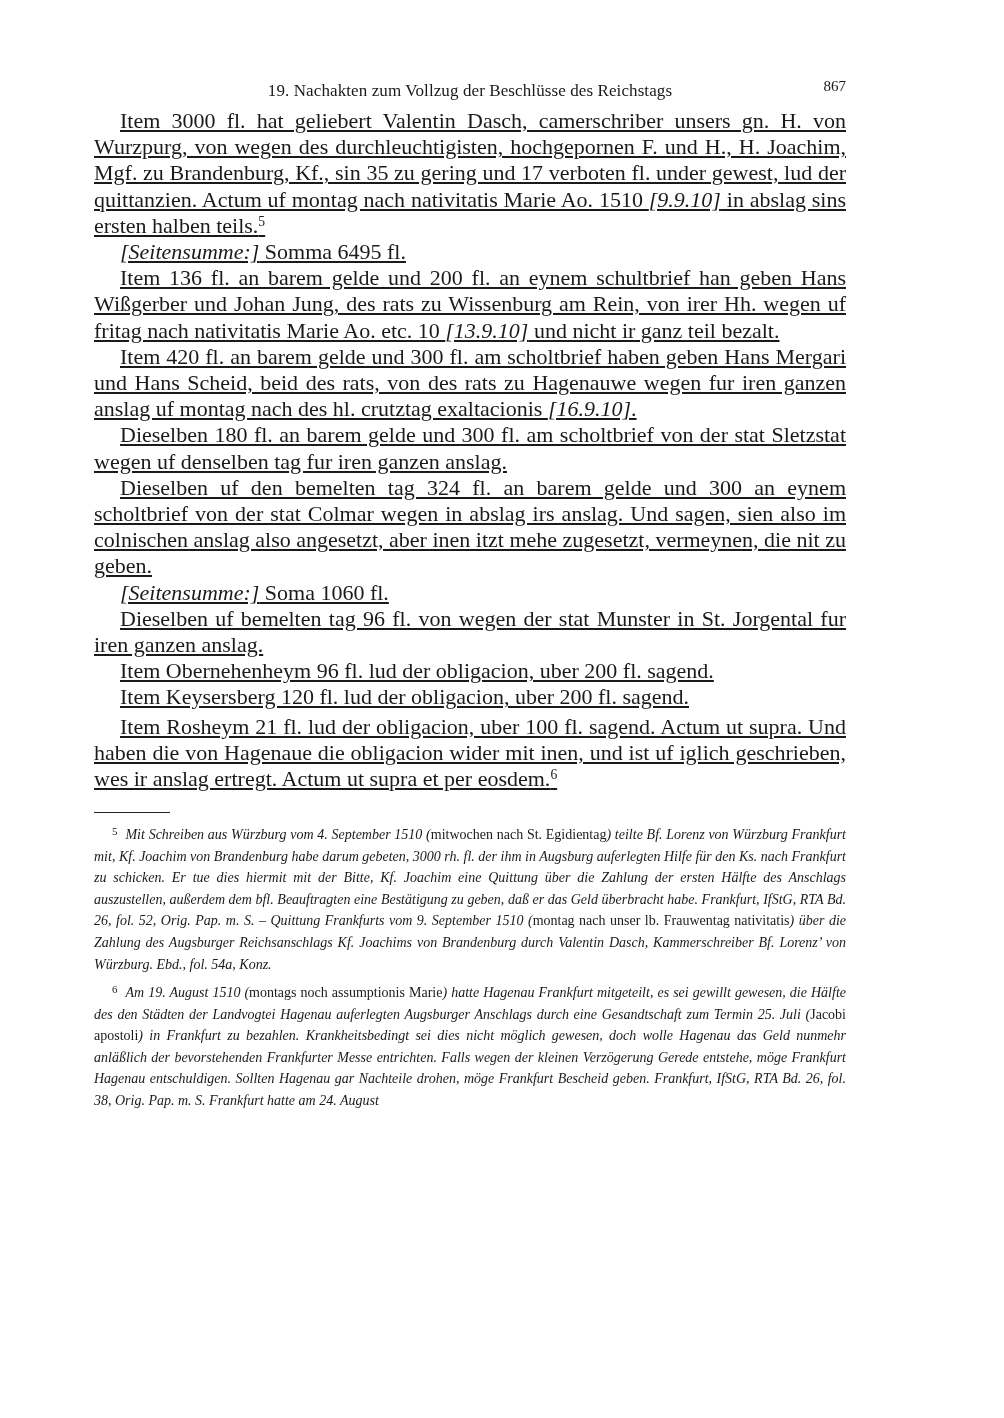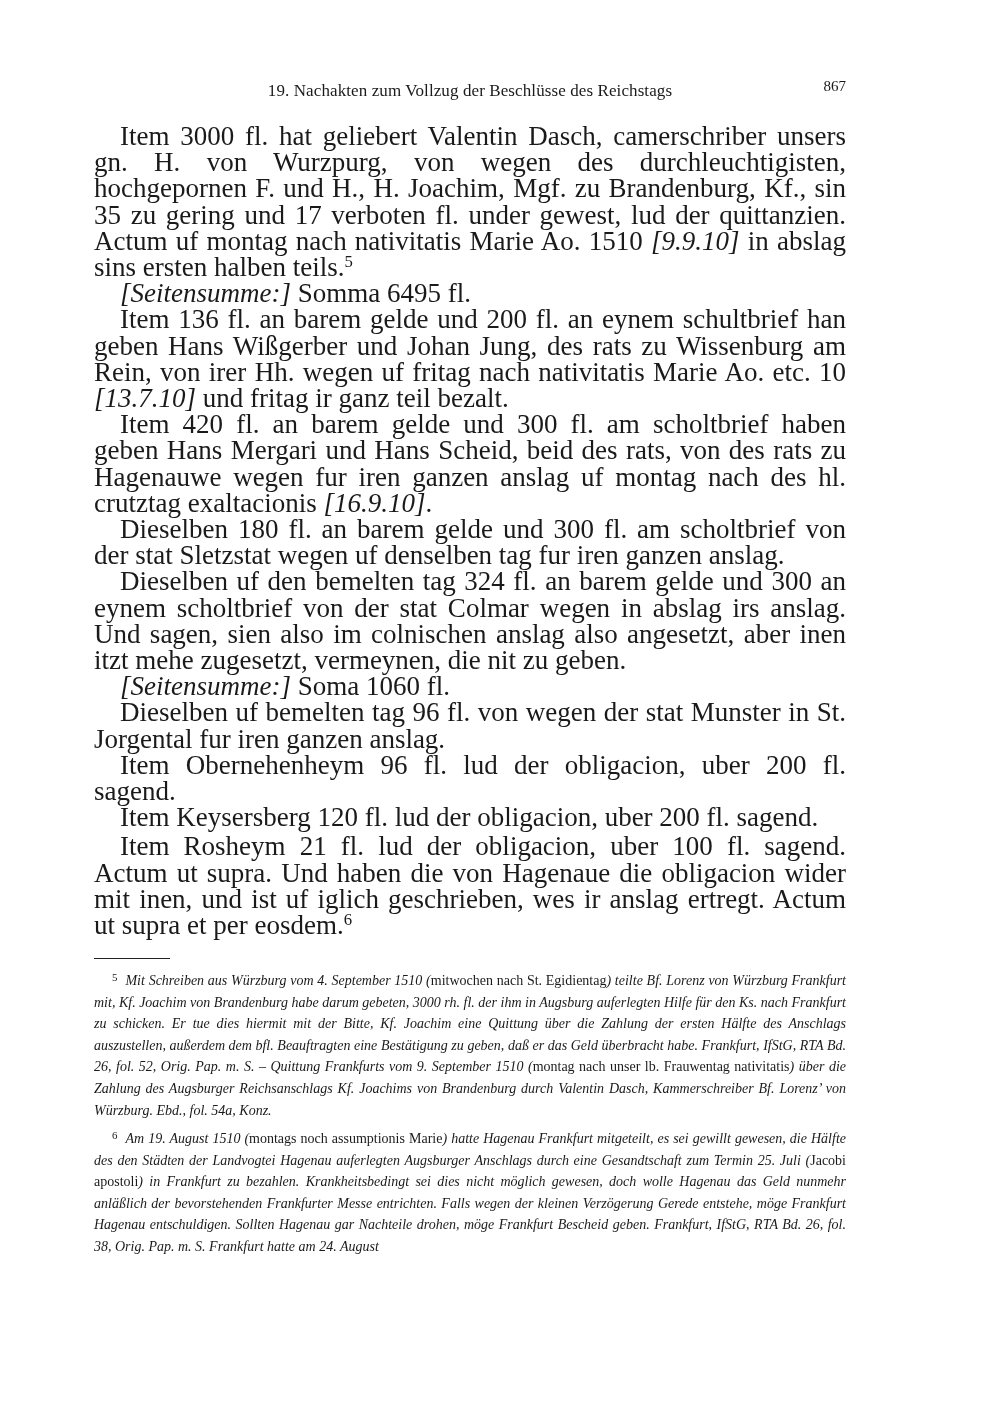--- a/index.html
+++ b/index.html
@@ -2,21 +2,21 @@
 <html><head>
 <meta charset="utf-8">
 <style>
   html, body { margin: 0; padding: 0; background: #ffffff; }
   body { width: 1004px; height: 1418px; position: relative; overflow: hidden; color: #1a1a1a;
          font-family: "Liberation Serif", "DejaVu Serif", serif; }
   .page { position: absolute; left: 94px; top: 78px; width: 752px; }
   .running-head { position: relative; height: 30px; font-size: 17px; }
   .running-title { position: absolute; left: 0; right: 0; text-align: center; top: 3px; letter-spacing: 0.1px; }
   .page-number { position: absolute; right: 0; top: 0; font-size: 15px; }
-  .body { margin-top: 15px; font-size: 27px; line-height: 26.2px; text-align: justify; }
+  .body { font-size: 22px; line-height: 26.2px; text-align: justify; text-decoration: underline; }
   .para { margin: 0; text-indent: 26px; }
   .para.gap { margin-top: 3px; }
   .it { font-style: italic; }
   sup { font-size: 0.62em; line-height: 0; vertical-align: 0.55em; }
   .fn-rule { width: 76px; border-top: 1px solid #222; margin-top: 20px; }
   .footnotes { font-size: 14px; line-height: 21.6px; text-align: justify; margin-top: 8px; }
   .fn { margin: 0; text-indent: 18px; }
   .fn + .fn { margin-top: 4px; }
   .fn .rm { font-style: normal; }
   .fn .mark { font-style: normal; font-size: 0.78em; vertical-align: 0.35em; margin-right: 8px; }
@@ -27,21 +27,21 @@
 <div class="page">
 
   <div class="running-head">
     <div class="running-title">19. Nachakten zum Vollzug der Beschlüsse des Reichstags</div>
     <div class="page-number">867</div>
   </div>
 
   <div class="body">
     <p class="para"><span>Item 3000 fl. hat geliebert Valentin Dasch, camerschriber unsers gn. H. von Wurzpurg, von wegen des durchleuchtigisten, hochgepornen F. und H., H. Joachim, Mgf. zu Brandenburg, Kf., sin 35 zu gering und 17 verboten fl. under gewest, lud der quittanzien. Actum uf montag nach nativitatis Marie Ao. 1510 </span><span class="it">[9.9.10]</span><span> in abslag sins ersten halben teils.</span><sup>5</sup></p>
     <p class="para"><span class="it">[Seitensumme:]</span><span> Somma 6495 fl.</span></p>
-    <p class="para"><span>Item 136 fl. an barem gelde und 200 fl. an eynem schultbrief han geben Hans Wißgerber und Johan Jung, des rats zu Wissenburg am Rein, von irer Hh. wegen uf fritag nach nativitatis Marie Ao. etc. 10 </span><span class="it">[13.7.10]</span><span> und fritag ir ganz teil bezalt.</span></p>
+    <p class="para"><span>Item 136 fl. an barem gelde und 200 fl. an eynem schultbrief han geben Hans Wißgerber und Johan Jung, des rats zu Wissenburg am Rein, von irer Hh. wegen uf fritag nach nativitatis Marie Ao. etc. 10 </span><span class="it">[13.9.10]</span><span> und nicht ir ganz teil bezalt.</span></p>
     <p class="para"><span>Item 420 fl. an barem gelde und 300 fl. am scholtbrief haben geben Hans Mergari und Hans Scheid, beid des rats, von des rats zu Hagenauwe wegen fur iren ganzen anslag uf montag nach des hl. crutztag exaltacionis </span><span class="it">[16.9.10]</span><span>.</span></p>
     <p class="para">Dieselben 180 fl. an barem gelde und 300 fl. am scholtbrief von der stat Sletzstat wegen uf denselben tag fur iren ganzen anslag.</p>
     <p class="para">Dieselben uf den bemelten tag 324 fl. an barem gelde und 300 an eynem scholtbrief von der stat Colmar wegen in abslag irs anslag. Und sagen, sien also im colnischen anslag also angesetzt, aber inen itzt mehe zugesetzt, vermeynen, die nit zu geben.</p>
     <p class="para"><span class="it">[Seitensumme:]</span><span> Soma 1060 fl.</span></p>
     <p class="para">Dieselben uf bemelten tag 96 fl. von wegen der stat Munster in St. Jorgental fur iren ganzen anslag.</p>
     <p class="para">Item Obernehenheym 96 fl. lud der obligacion, uber 200 fl. sagend.</p>
     <p class="para">Item Keysersberg 120 fl. lud der obligacion, uber 200 fl. sagend.</p>
     <p class="para gap"><span>Item Rosheym 21 fl. lud der obligacion, uber 100 fl. sagend. Actum ut supra. Und haben die von Hagenaue die obligacion wider mit inen, und ist uf iglich geschrieben, wes ir anslag ertregt. Actum ut supra et per eosdem.</span><sup>6</sup></p>
   </div>
 

